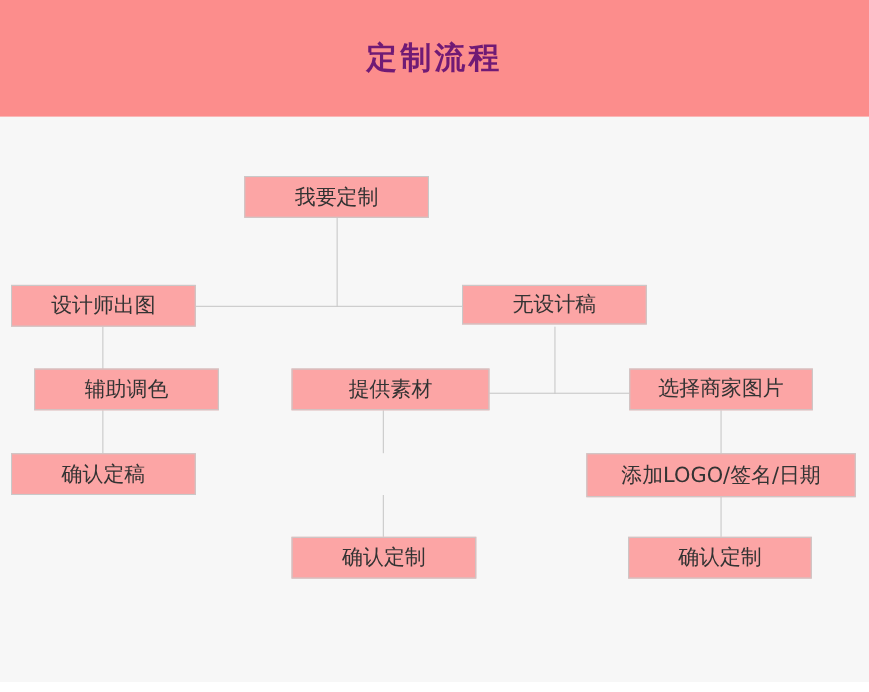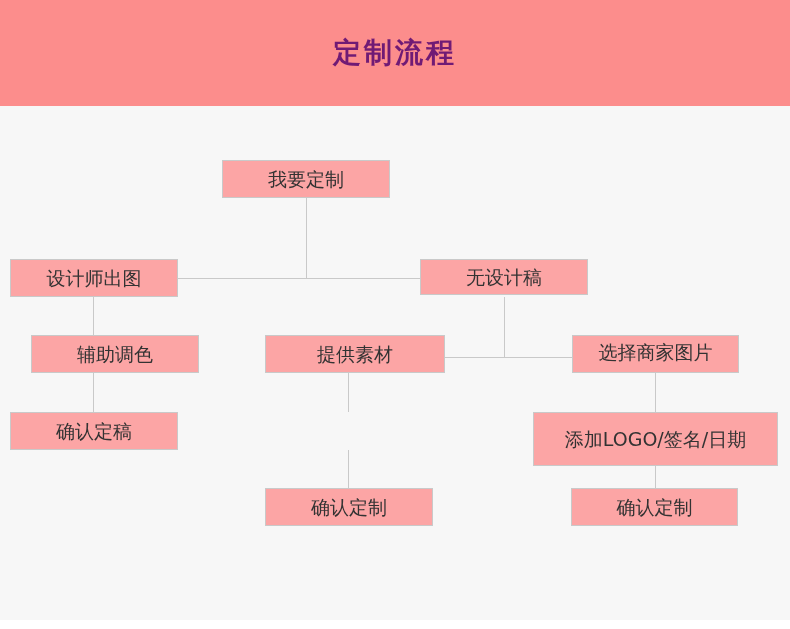--- a/index.html
+++ b/index.html
@@ -131,21 +131,21 @@
 
     <div class="node" style="left:572px; top:229px; width:167px; height:38px;font-family:Liberation Mono, monospace;">
       <span>选择商家图片</span>
     </div>
 
     <div class="node" style="left:10px; top:306px; width:168px; height:38px;">
       <span>确认定稿</span>
     </div>
 
 
-    <div class="node" style="left:533px; top:306px; width:245px; height:54px;">
+    <div class="node" style="left:533px; top:306px; width:245px; height:40px;">
       <span>添加LOGO/签名/日期</span>
     </div>
 
     <div class="node" style="left:265px; top:382px; width:168px; height:38px;">
       <span>确认定制</span>
     </div>
 
     <div class="node" style="left:571px; top:382px; width:167px; height:38px;">
       <span>确认定制</span>
     </div>

